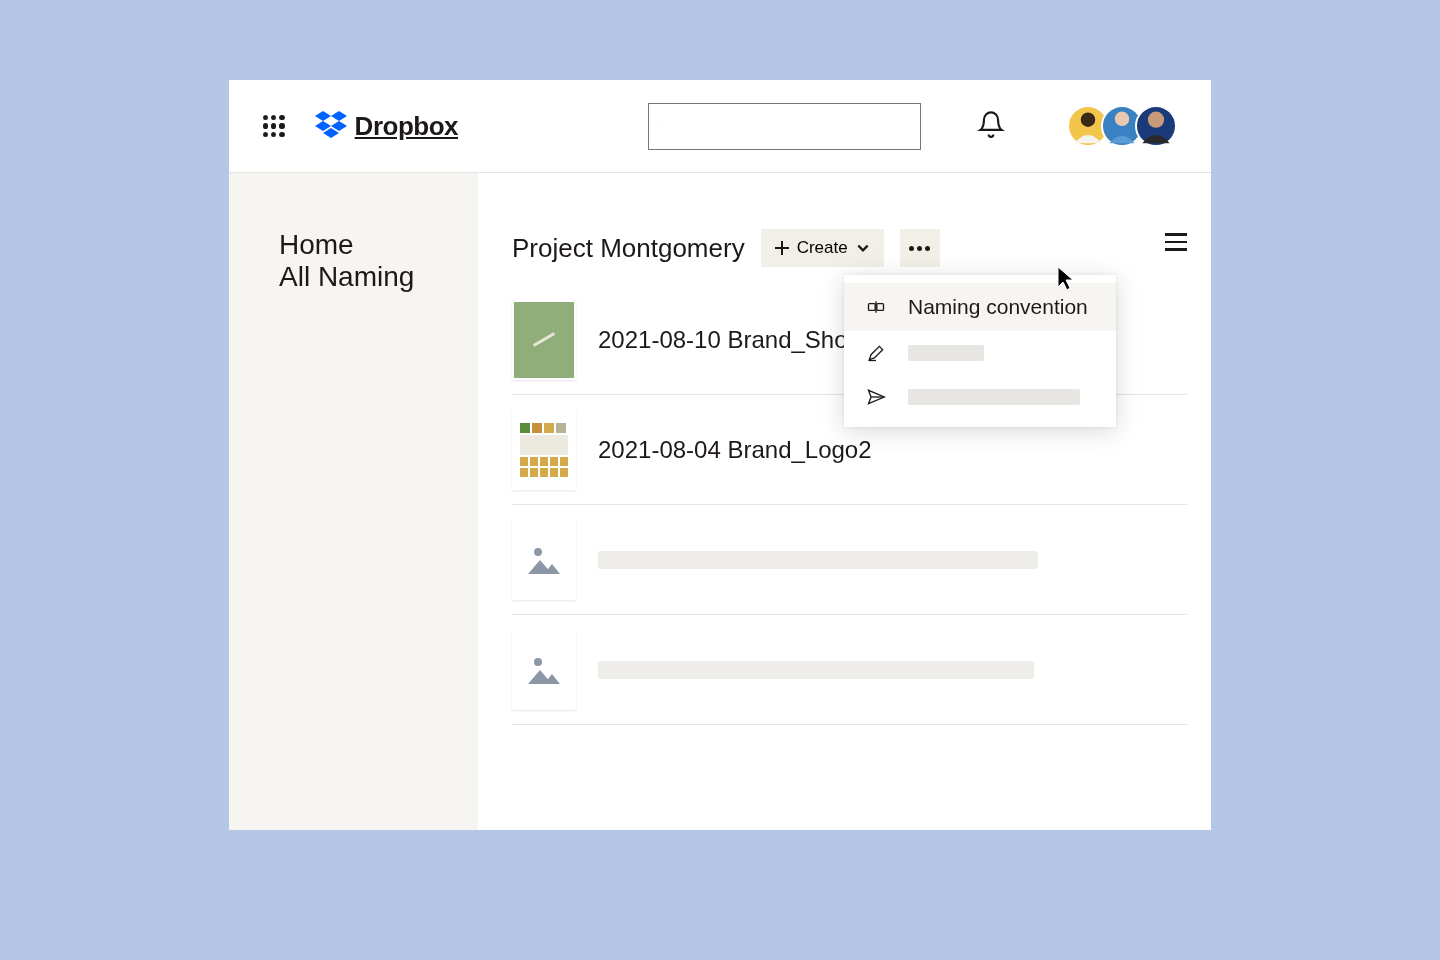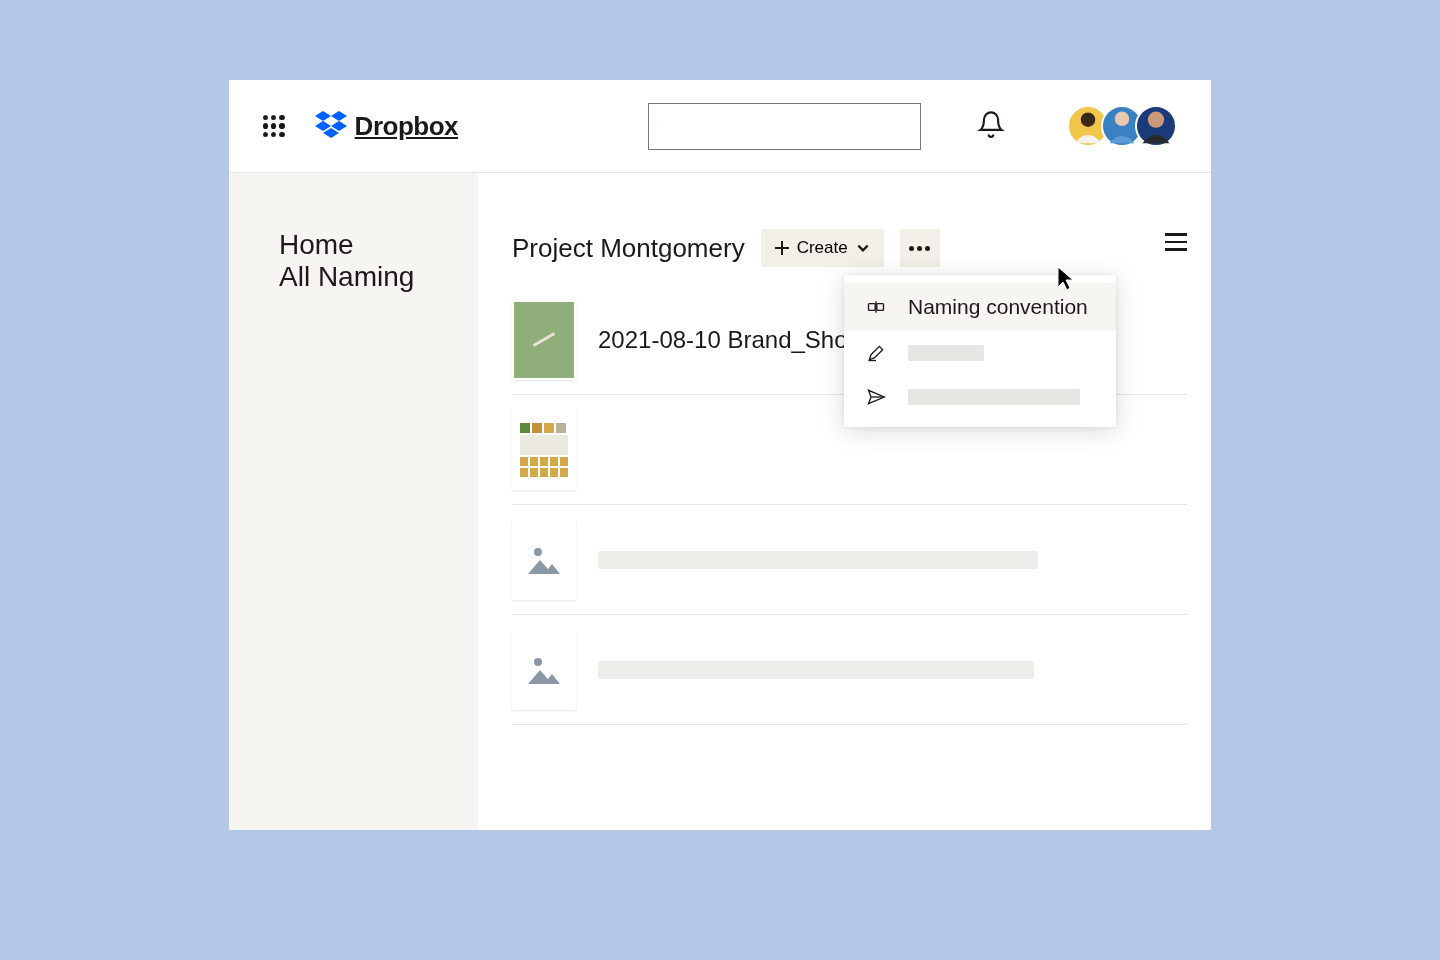--- a/index.html
+++ b/index.html
@@ -257,20 +257,21 @@
                   <span></span>
                   <span></span>
                   <span></span>
                   <span></span>
                   <span></span>
                   <span></span>
                   <span></span>
                 </div>
             </div>
           </div>
+          <div class="file-name">2021-08-04 Brand_Logo2</div>
         </div>
         <div class="file-row">
           <div class="thumb thumb-image-placeholder">
             <svg viewBox="0 0 36 36">
                 <circle cx="12" cy="10" r="4" fill="#8b97a6"></circle>
                 <path d="M2 32 L14 18 L26 32 Z" fill="#8b97a6"></path>
                 <path d="M18 32 L26 22 L34 32 Z" fill="#8b97a6"></path>
               </svg>
           </div>
           <div class="skeleton-line" style="width:440px"></div>

